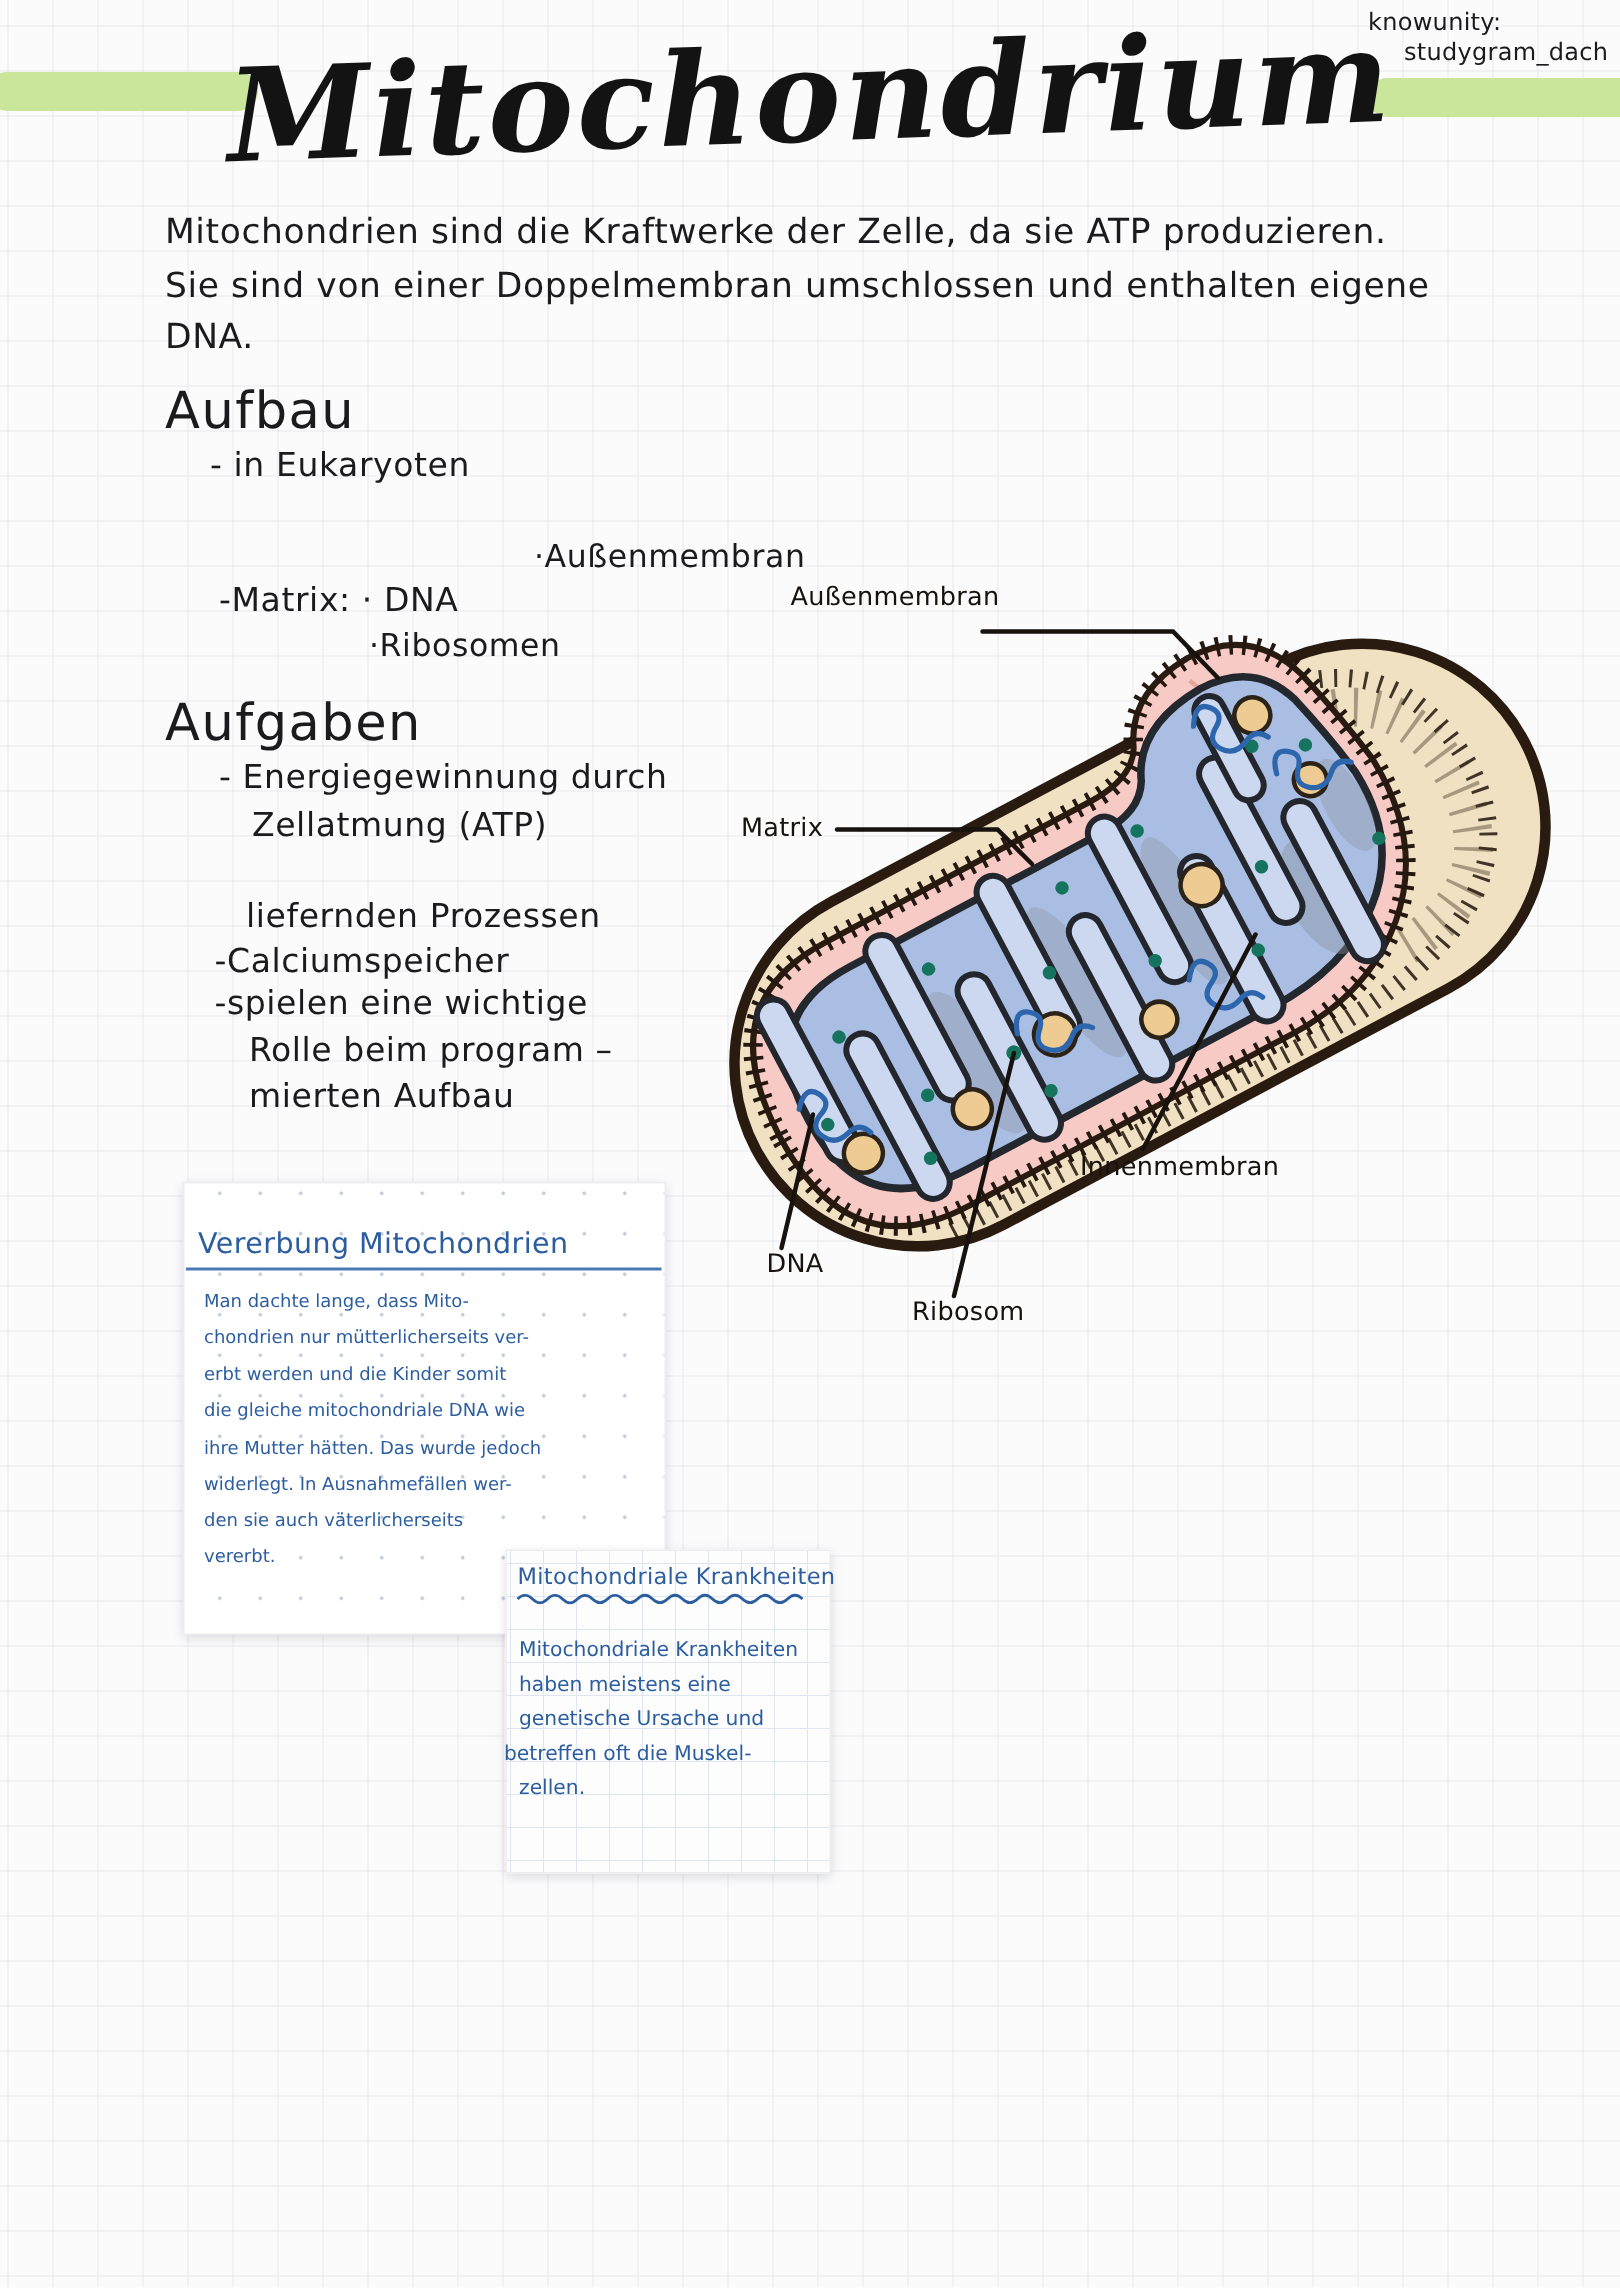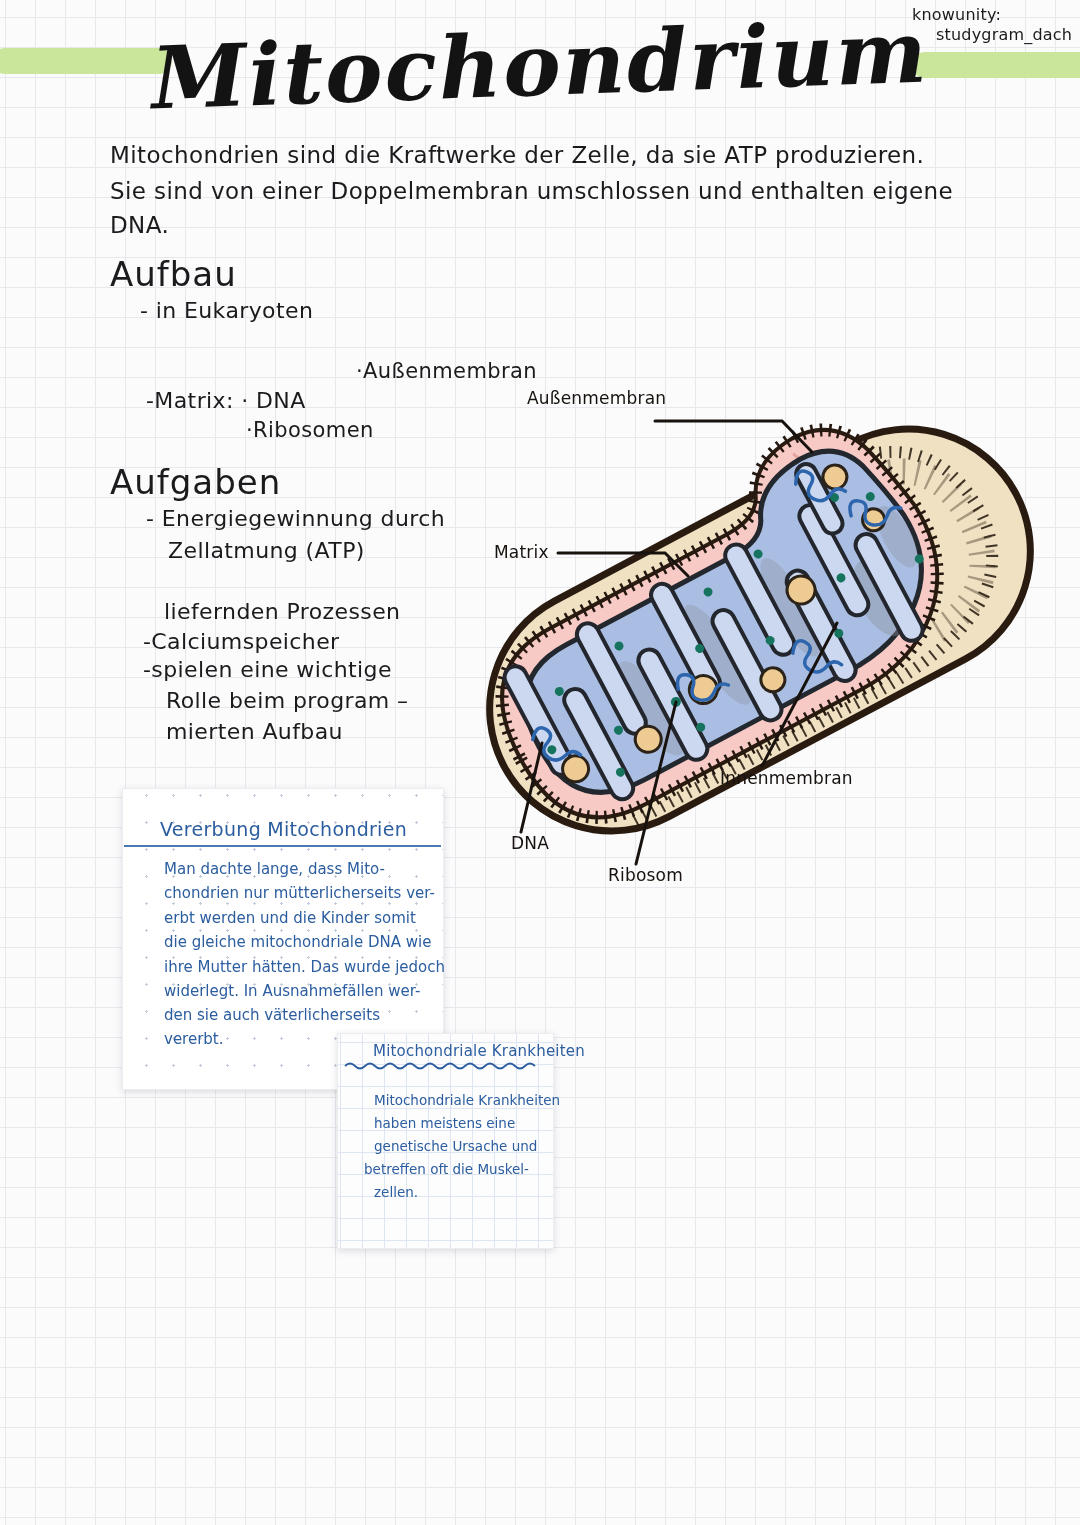--- a/index.html
+++ b/index.html
@@ -39,24 +39,24 @@
     background-image:radial-gradient(#c3ccd8 1.2px, transparent 1.4px);
     background-size:27px 27px; background-position:10px 20px;
   }
   .box-krankheiten{
     left:337px; top:1033px; width:215px; height:214px; background-color:#fdfdfe;
     background-image:
       linear-gradient(#dde6f2 1px, transparent 1px),
       linear-gradient(90deg, #dde6f2 1px, transparent 1px);
     background-size:22px 22px; background-position:2px 8px;
   }
-  .blue{color:#2b5d9f;margin-left:28px;}
+  .blue{color:#2b5d9f;}
   .note-title{font-size:19px; letter-spacing:.3px;}
   .note-title-sm{font-size:15px; letter-spacing:.2px;}
-  .note-line{font-size:15px; letter-spacing:0;}
+  .note-line{font-size:12px; letter-spacing:0;}
   .note-line-sm{font-size:13.5px; letter-spacing:0;}
   .underline-bar{position:absolute; height:2px; background:#4a7ab5;}
   .wavy{position:absolute;}
 </style>
 </head>
 <body>
 
 <div class="page">
 
   <div class="credit">

